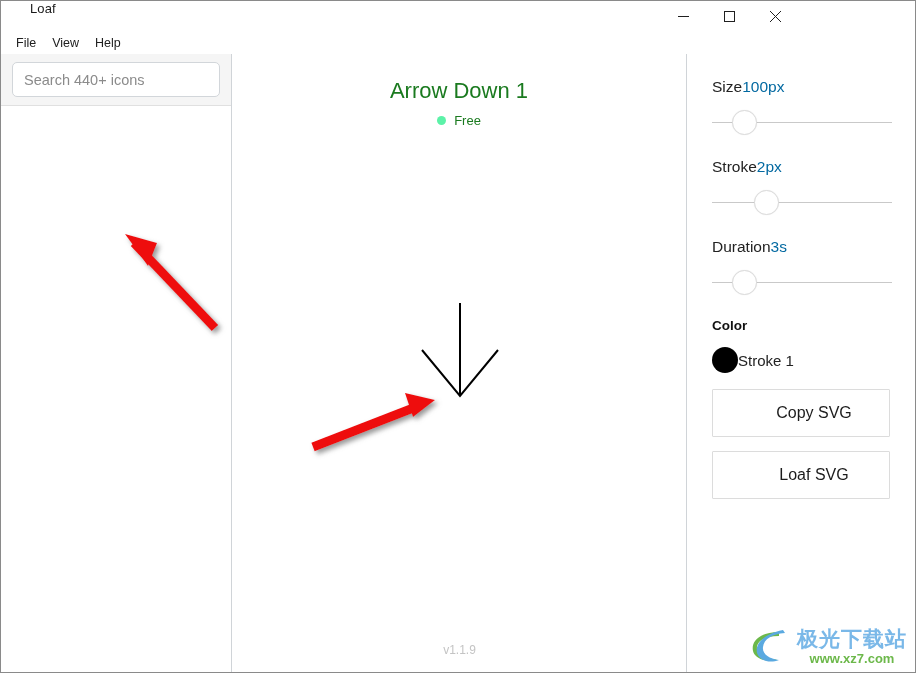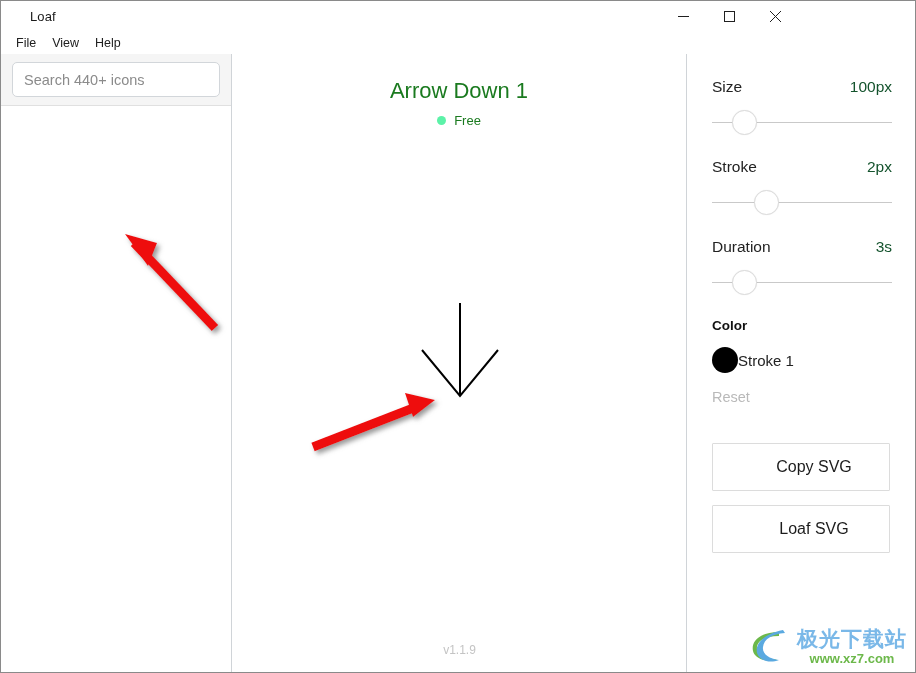--- a/index.html
+++ b/index.html
@@ -16,21 +16,21 @@
     background: #ffffff;
     border: 1px solid #8a8a8a;
     overflow: hidden;
   }
 
   
   .titlebar {
     position: absolute; top: 0; left: 0;
     width: 797px; height: 31px;
     background: #ffffff;
-    display: flex; align-items: center;
+    display: flex; align-items: flex-start;
   }
   .title-text {
     margin-left: 29px;
     font-size: 13px; color: #1a1a1a;
     letter-spacing: .1px;
   }
   .win-controls {
     position: absolute; right: 0; top: 0;
     height: 31px; display: flex;
   }
@@ -171,24 +171,24 @@
   }
 
   
   .panel {
     position: relative;
     width: 227px; height: 618px;
     background: #ffffff;
     padding: 24px 22px 0 25px;
   }
   .row-label {
-    display: flex; justify-content: space-between; align-items: baseline;
+    display: flex; align-items: baseline;
     font-size: 15.5px; color: #222;
   }
-  .row-label .val { color: #14532d; }
+  .row-label .val { color: #0369a1; }
   .slider {
     position: relative;
     margin-top: 14px;
     margin-bottom: 22px;
     height: 26px;
   }
   .track {
     position: absolute; top: 12px; left: 0;
     width: 100%; height: 1px;
     background: #c9c9c9;
@@ -585,21 +585,20 @@
         <div class="thumb" id="thumb-duration" style="left: calc(18% - 12px);"></div>
       </div>
 
       <div class="section-title">Color</div>
 
       <div class="color-row">
         <span class="swatch" id="swatch" style="background: rgb(0, 0, 0);"></span>
         <span class="color-name">Stroke 1</span>
       </div>
 
-      <div class="reset-link">Reset</div>
 
       <button class="btn">Copy SVG</button>
       <button class="btn">Loaf SVG</button>
     </div>
   </div>
 
   <svg class="annot" width="916" height="673">
     <defs>
       <filter id="shadow" x="-40%" y="-40%" width="190%" height="190%">
         <feDropShadow dx="3" dy="3" stdDeviation="2.5" flood-color="#777" flood-opacity="0.75"></feDropShadow>

